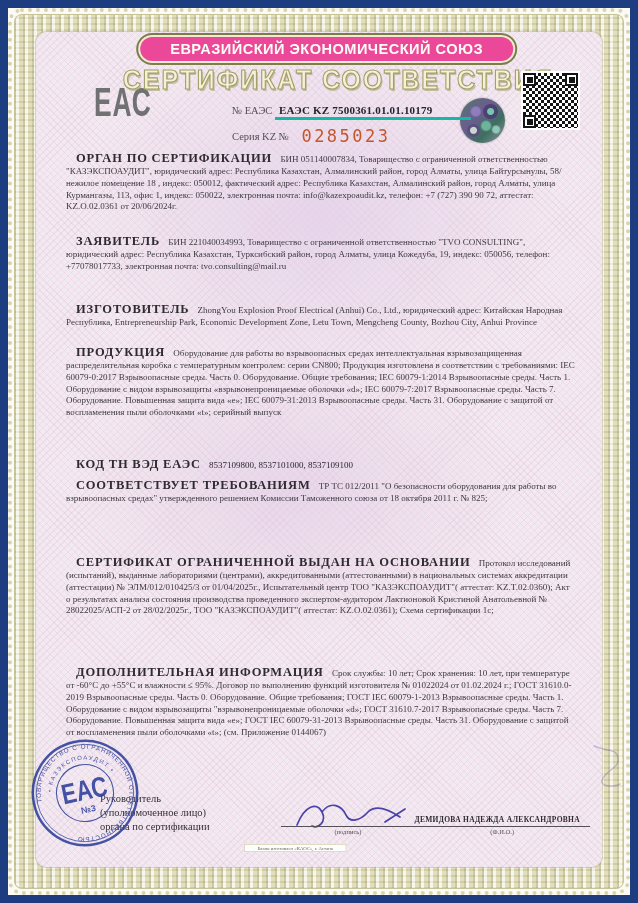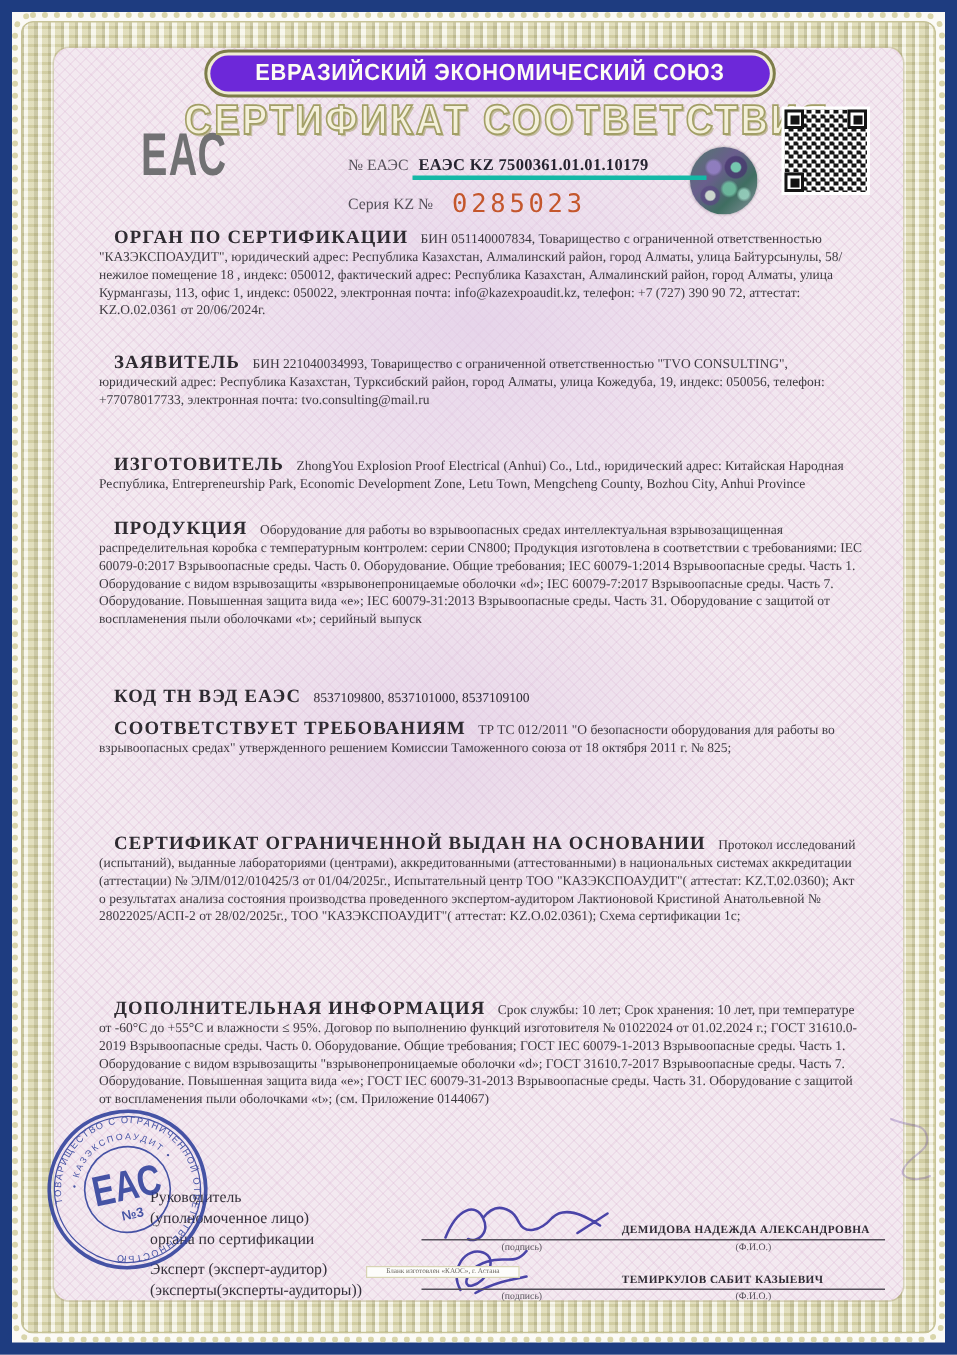--- a/index.html
+++ b/index.html
@@ -17,21 +17,21 @@
       radial-gradient(ellipse 60% 30% at 50% 22%, rgba(226,206,232,.75), transparent 70%),
       radial-gradient(ellipse 55% 25% at 45% 55%, rgba(224,202,228,.6), transparent 70%),
       repeating-linear-gradient(45deg, rgba(208,156,196,.16) 0 1px, transparent 1px 5px),
       repeating-linear-gradient(-45deg, rgba(208,156,196,.16) 0 1px, transparent 1px 5px);
     box-shadow:0 0 0 1px rgba(170,160,120,.4);}
   
   .eac-logo{position:absolute;left:94px;top:80px;font-family:"Liberation Sans",sans-serif;
     font-weight:bold;font-size:31px;color:#717173;letter-spacing:1px;transform:scale(.85,1.3);transform-origin:left top;}
   .banner{position:absolute;top:33px;left:50%;transform:translateX(-48%);
     border:2px solid #7d7d49;border-radius:18px;padding:2px;background:#efecd2;}
-  .banner-in{background:#6d28d9;border-radius:14px;padding:3px 20px;white-space:nowrap;}
+  .banner-in{background:#ec4899;border-radius:14px;padding:3px 20px;white-space:nowrap;}
   .banner-in span{display:inline-block;color:#fdfdf3;font-family:"Liberation Sans",sans-serif;
     font-weight:bold;font-size:15.5px;letter-spacing:.5px;transform:scaleX(.94);transform-origin:center;}
   .doc-title{position:absolute;top:64px;left:50%;transform:translateX(-46%) scaleX(.9);
     white-space:nowrap;font-family:"Liberation Sans",sans-serif;font-weight:bold;font-size:28px;
     color:#f4f0da;-webkit-text-stroke:1.2px #a29f66;letter-spacing:2px;
     text-shadow:1.5px 1.5px 0 rgba(160,156,100,.55);}
   .holo{position:absolute;left:460px;top:98px;width:45px;height:45px;border-radius:50%;
     background:
       radial-gradient(circle 5px at 30% 72%, rgba(210,220,210,.95) 0 3px, rgba(90,70,130,.7) 4px 6px, transparent 7px),
       radial-gradient(circle 6px at 68% 30%, rgba(120,210,180,.9) 0 3px, rgba(70,50,110,.7) 4px 7px, transparent 8px),
@@ -169,36 +169,20 @@
       <div class="sig-line"></div>
       <div class="cap">(подпись)</div>
     </div>
     <div class="sp"></div>
     <div class="name-col">
       <div class="name">ДЕМИДОВА НАДЕЖДА АЛЕКСАНДРОВНА</div>
       <div class="cap">(Ф.И.О.)</div>
     </div>
   </div>
 
-  <div class="sig-row" style="top:820px">
-    <div class="role">Эксперт (эксперт-аудитор)
-(эксперты(эксперты-аудиторы))</div>
-    <div class="sig-col">
-      <svg width="80" height="40" viewBox="0 0 80 40">
-        <path d="M18 34 C10 20 22 5 33 9 C44 13 35 29 26 31 C18 33 22 19 36 15 C48 11 54 18 62 8 M28 36 C40 29 52 27 62 25" fill="none" stroke="#4a44a8" stroke-width="1.7" stroke-linecap="round"></path>
-      </svg>
-      <div class="sig-line"></div>
-      <div class="cap">(подпись)</div>
-    </div>
-    <div class="sp"></div>
-    <div class="name-col">
-      <div class="name">ТЕМИРКУЛОВ САБИТ КАЗЫЕВИЧ</div>
-      <div class="cap">(Ф.И.О.)</div>
-    </div>
-  </div>
 
   <svg class="stamp" viewBox="0 0 120 120">
     <defs>
       <path id="arcO" d="M60,60 m-45,0 a45,45 0 1,1 90,0 a45,45 0 1,1 -90,0"></path>
       <path id="arcI" d="M60,60 m-34,0 a34,34 0 1,1 68,0 a34,34 0 1,1 -68,0"></path>
     </defs>
     <circle cx="60" cy="60" r="53" fill="none" stroke="#2e3f9b" stroke-width="2.6"></circle>
     <circle cx="60" cy="60" r="49.5" fill="none" stroke="#2e3f9b" stroke-width="0.8"></circle>
     <circle cx="60" cy="60" r="29" fill="none" stroke="#2e3f9b" stroke-width="1.1"></circle>
     <text fill="#2e3f9b" font-size="6.3" font-family="Liberation Sans, sans-serif" letter-spacing="1">

